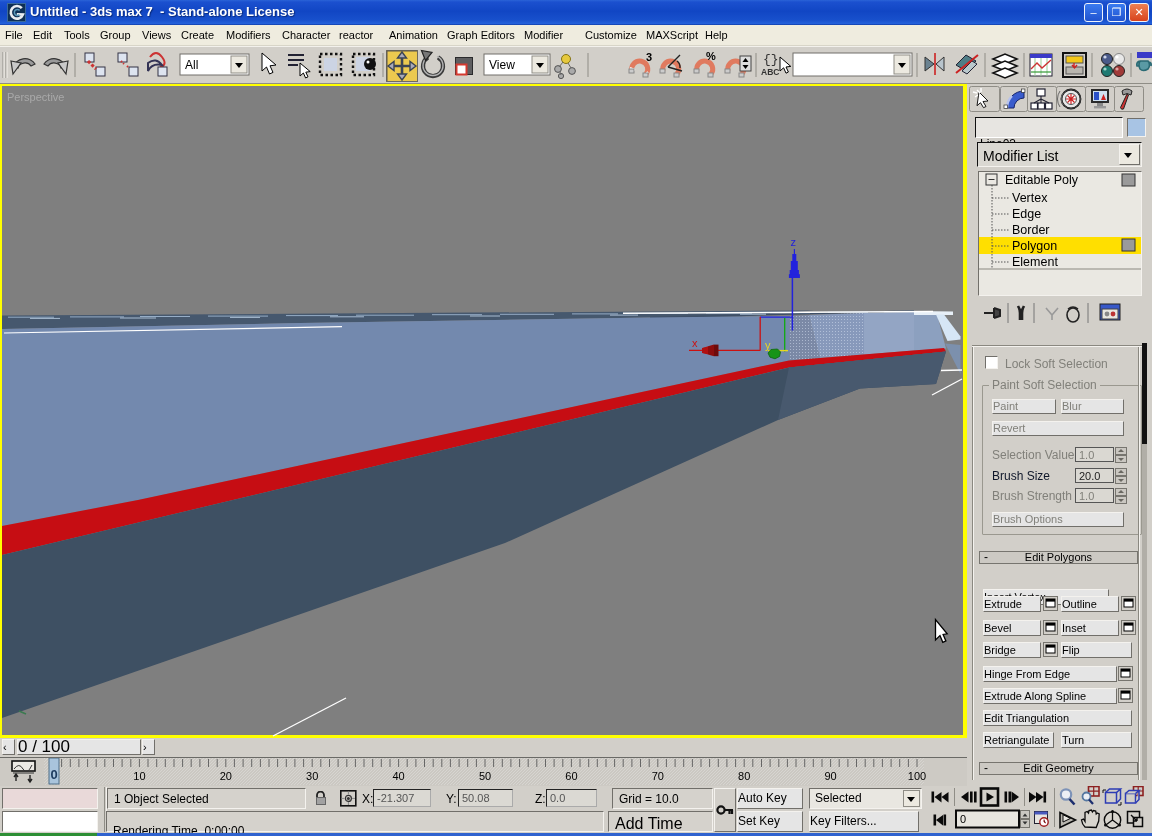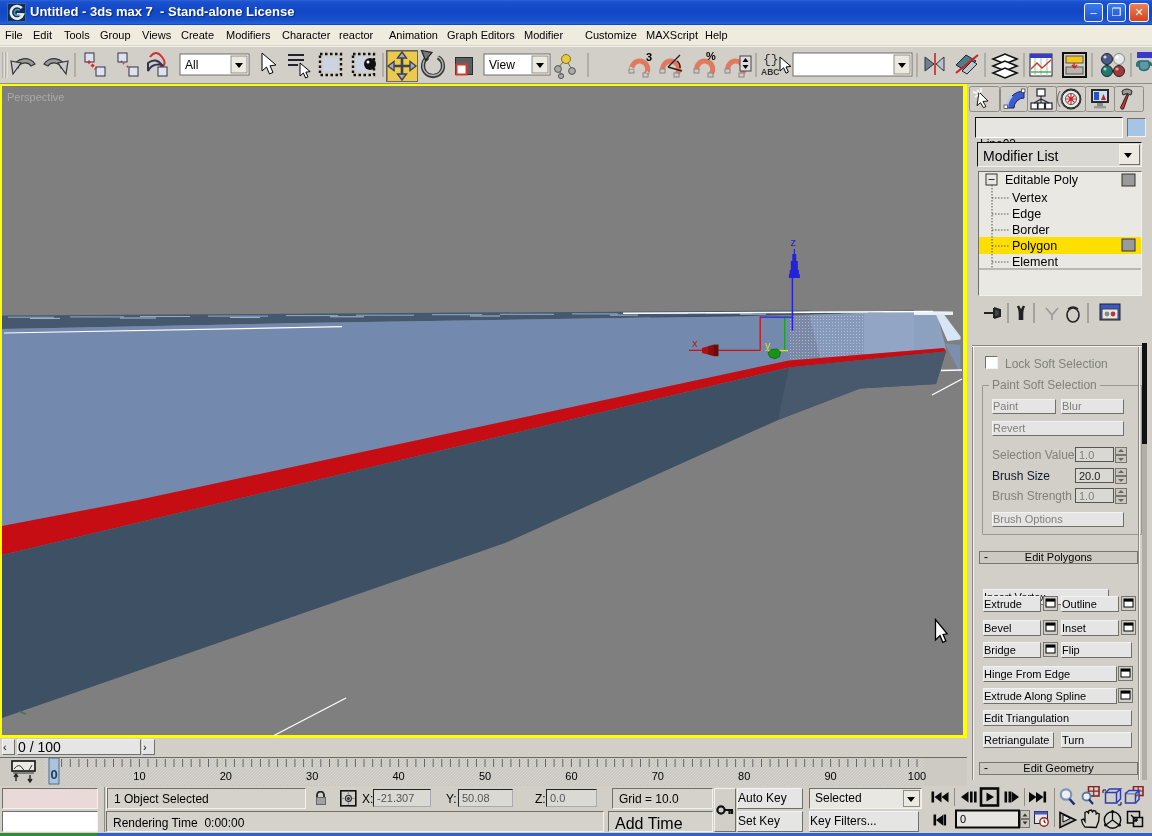--- a/index.html
+++ b/index.html
@@ -464,21 +464,21 @@
  <div class="abs" style="left:6px;top:263px;width:1px;height:433px;background:#f4f2ee"></div>
  <div class="abs" style="left:171px;top:263px;width:1px;height:433px;background:#8a8880"></div>
  <div class="abs" style="left:172px;top:263px;width:1px;height:433px;background:#f4f2ee"></div>
 
  <div class="abs" style="left:175px;top:259px;width:5px;height:437px;background:#b1aea7"></div>
  <div class="abs" style="left:175px;top:259px;width:5px;height:101px;background:#111"></div>
 </div>
 
 <div class="abs" id="trackrow">
  <div class="abs btn rais" style="left:2px;top:1px;width:13px;height:16px;line-height:14px">‹</div>
- <div class="abs btn rais" style="left:17px;top:1px;width:124px;height:16px;line-height:14px;font-size:14px">0 / 100</div>
+ <div class="abs btn rais" style="left:17px;top:1px;width:124px;height:16px;line-height:14px;font-size:17px">0 / 100</div>
  <div class="abs btn rais" style="left:142px;top:1px;width:13px;height:16px;line-height:14px">›</div>
 </div>
 
 <div class="abs" id="ruler">
  <svg width="967" height="28" viewBox="0 0 967 28" xmlns="http://www.w3.org/2000/svg">
   <rect width="967" height="28" fill="#cdcac4"></rect>
   <rect x="44" width="880" height="27" fill="#cbc8c2"></rect>
   <path d="M44,0 h880 v27 h-880 z" fill="url(#hatch)"></path>
   <defs>
           <pattern id="hatch" width="3" height="3" patternUnits="userSpaceOnUse">
@@ -528,21 +528,21 @@
   <circle cx="8.4" cy="8.4" r="3" fill="none" stroke="#333" stroke-width="1.2"></circle>
   <circle cx="8.4" cy="8.4" r="1.5" fill="#333"></circle>
   <path d="M8.4,1.5 v3 M8.4,12 v3 M1.5,8.4 h3 M12,8.4 h3" stroke="#888" stroke-width="1"></path>
  </svg>
  <div class="abs" style="left:362px;top:6px;font-size:12px;color:#000">X:</div>
  <div class="abs" style="left:373px;top:3px;width:58px;height:18px;background:#dbd9d3;border:1px solid;border-color:#222 #aaa #aaa #222;font-size:11px;color:#555;padding:2px 0 8px 3px">-21.307</div>
  <div class="abs" style="left:446px;top:6px;font-size:12px;color:#000">Y:</div>
  <div class="abs" style="left:458px;top:3px;width:55px;height:18px;background:#dbd9d3;border:1px solid;border-color:#222 #aaa #aaa #222;font-size:11px;color:#555;padding:2px 0 0 3px">50.08</div>
  <div class="abs" style="left:535px;top:6px;font-size:12px;color:#000">Z:</div>
  <div class="abs" style="left:546px;top:3px;width:51px;height:18px;background:#dbd9d3;border:1px solid;border-color:#222 #aaa #aaa #222;font-size:11px;color:#555;padding:2px 0 10px 3px">0.0</div>
- <div class="abs sunk" style="left:106px;top:25px;width:498px;height:21px;font-size:12px;color:#000;padding:4px 0 0 6px;background:#d5d2cc">Rendering Time&nbsp; 0:00:00</div>
+ <div class="abs sunk" style="left:106px;top:25px;width:498px;height:21px;font-size:12px;color:#000;padding:12px 0 0 6px;background:#d5d2cc">Rendering Time&nbsp; 0:00:00</div>
  <div class="abs sunk" style="left:612px;top:2px;width:101px;height:21px;font-size:12px;color:#000;padding:3px 0 0 6px;background:#d5d2cc">Grid = 10.0</div>
  <div class="abs sunk" style="left:608px;top:25px;width:105px;height:21px;font-size:16px;color:#000;padding:3px 0 0 6px;background:#d5d2cc">Add Time Tag</div>
 
  <div class="abs rais" style="left:714px;top:2px;width:22px;height:44px;background:#d2cfc9">
   <svg width="20" height="42" xmlns="http://www.w3.org/2000/svg">
    <circle cx="6" cy="21" r="3.6" fill="none" stroke="#111" stroke-width="2.2"></circle>
    <path d="M10,21 h8 M14.5,21 v4 M17,21 v4" stroke="#111" stroke-width="2.2"></path>
   </svg>
  </div>
  <div class="abs btn rais" style="left:737px;top:2px;width:66px;height:21px;line-height:19px;font-size:12px">Auto Key</div>

